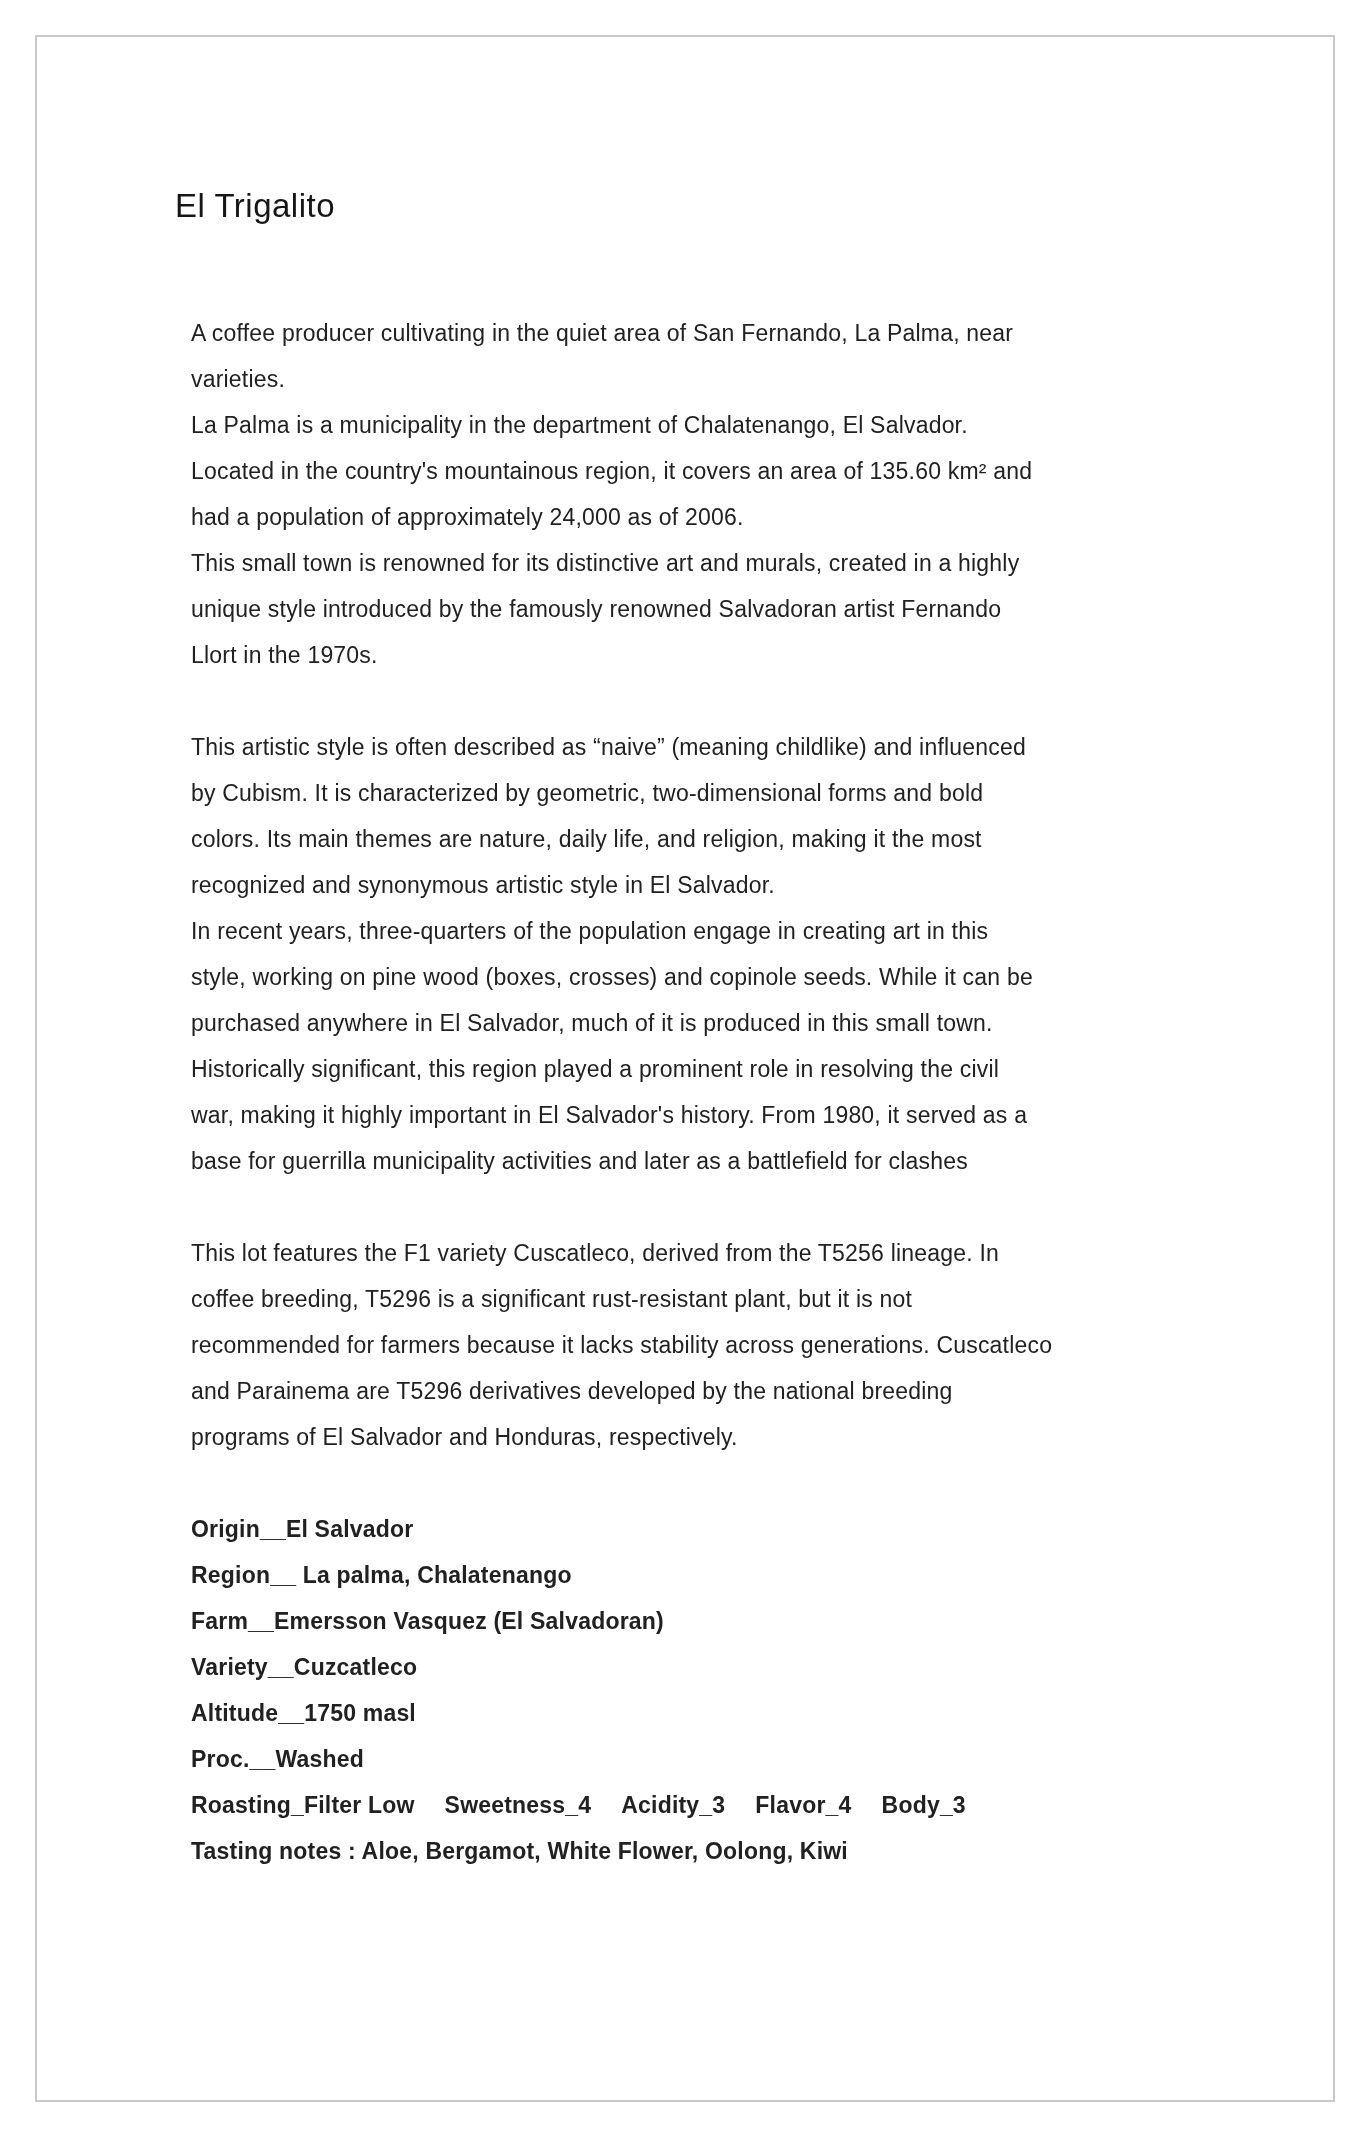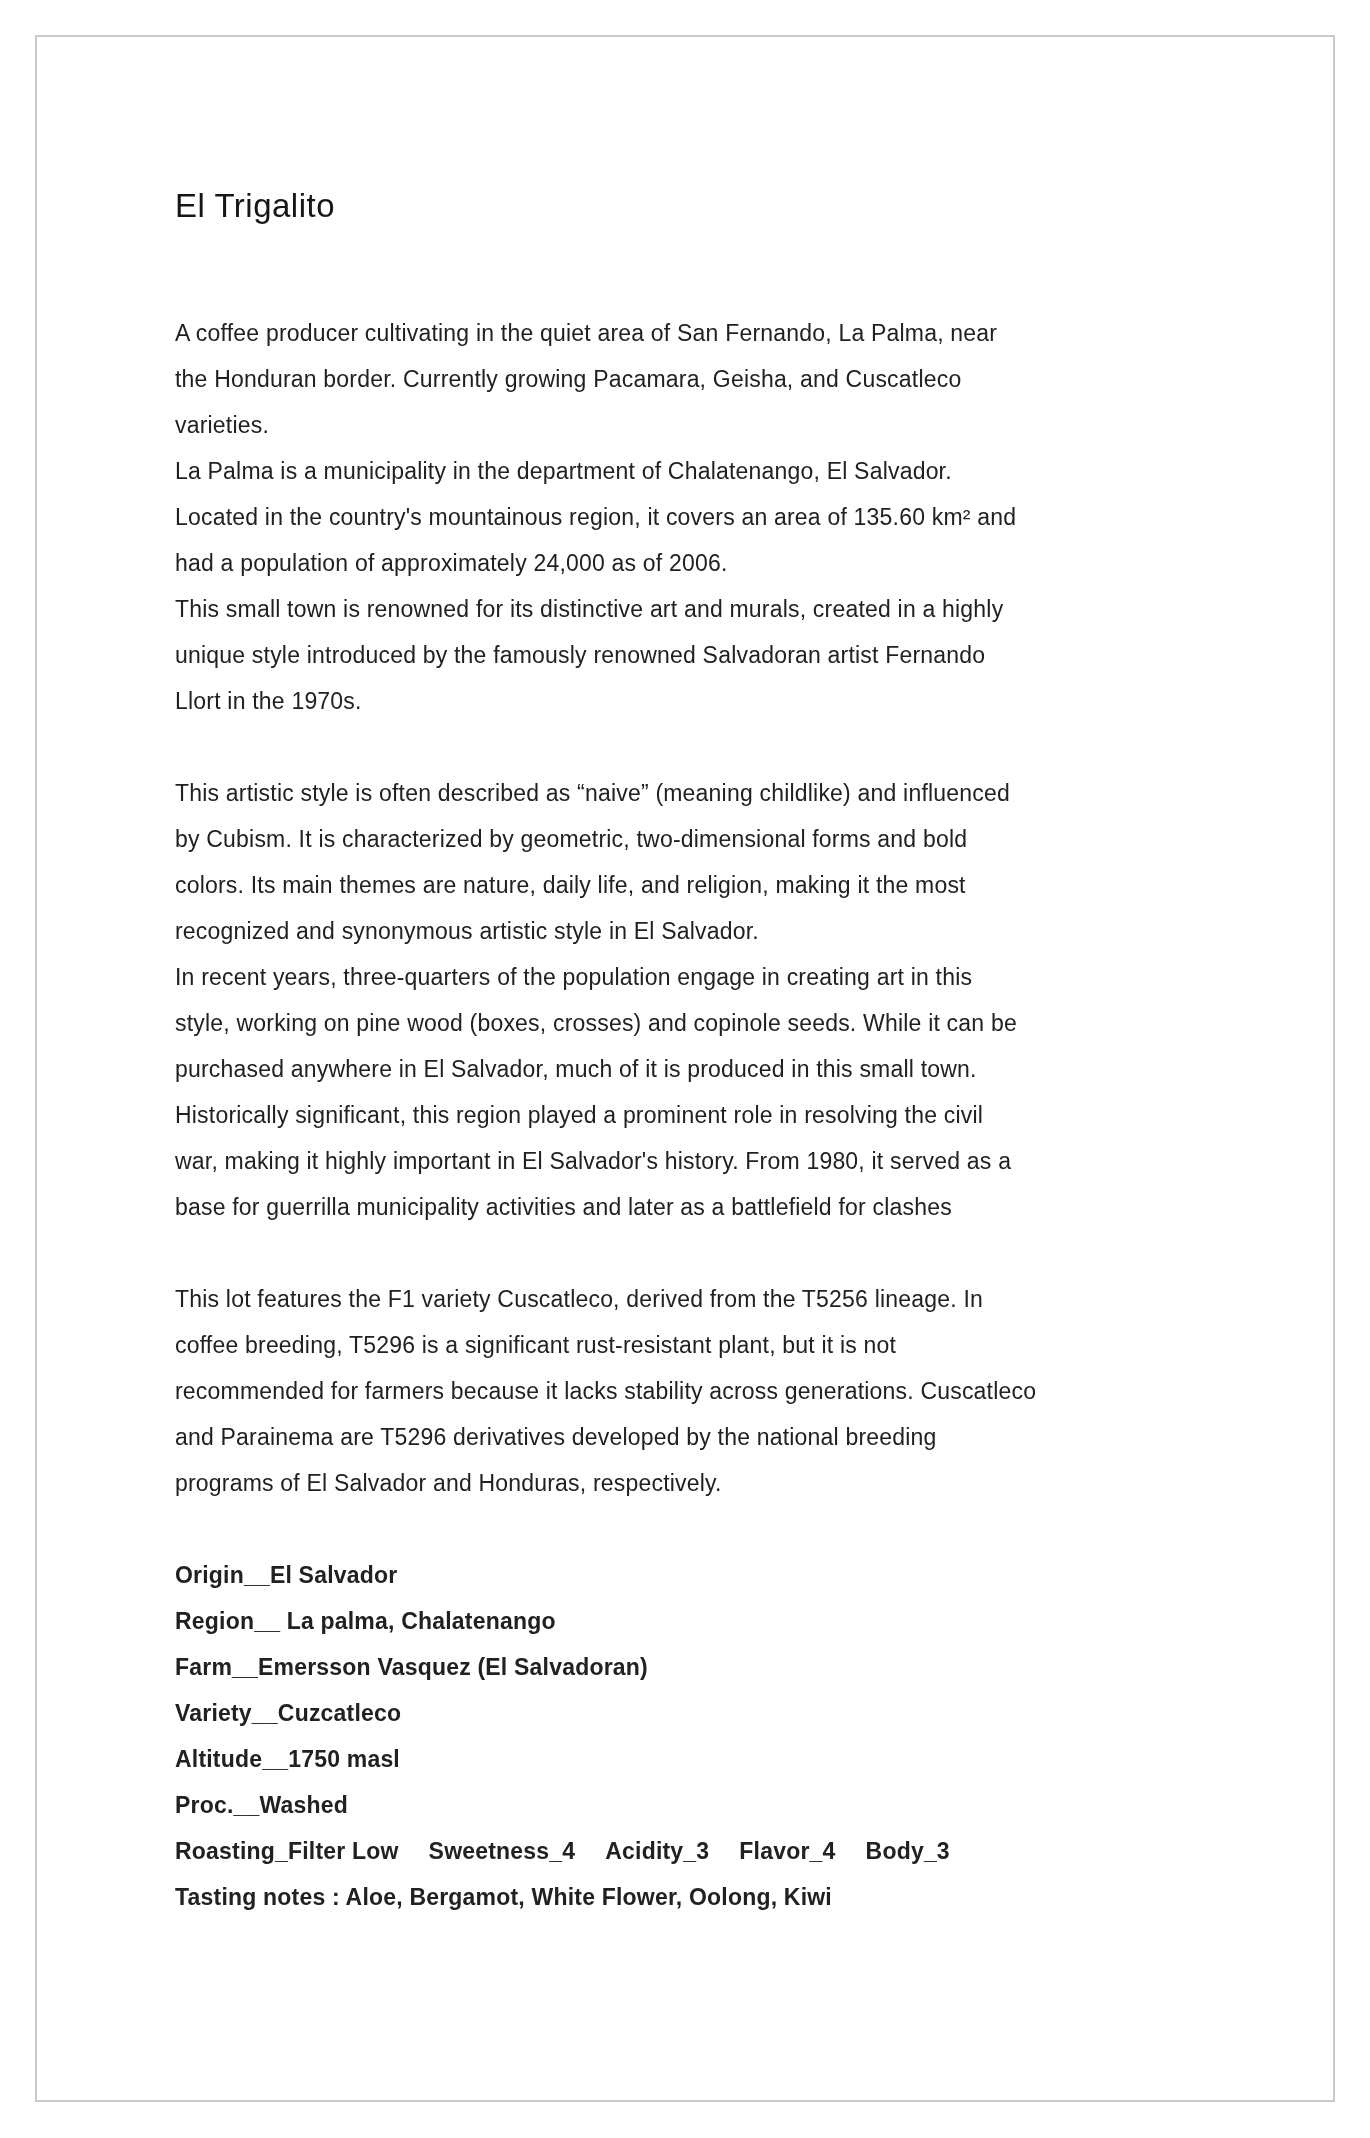--- a/index.html
+++ b/index.html
@@ -41,20 +41,21 @@
   .para {
     font-size: 23px;
     line-height: 46px;
     font-weight: 400;
     letter-spacing: 0.2px;
     margin: 0 0 46px 0;
     color: #212121;
   }
   .para .line {
     white-space: pre-wrap;
+    margin-left: 16px;
   }
   .specs {
     margin-bottom: 0;
     font-weight: bold;
   }
   .ratings-line .rating-item {
     margin-right: 30px;
     white-space: pre-wrap;
   }
   .ratings-line .rating-item:last-child {
@@ -65,21 +66,20 @@
 <body>
 
 <div class="page-border"></div>
 
 <div class="content">
 
   <h1 class="doc-title">El Trigalito</h1>
 
   <div class="para">
       <div class="line">A coffee producer cultivating in the quiet area of San Fernando, La Palma, near</div>
-      <div class="line">the Honduran border. Currently growing Pacamara, Geisha, and Cuscatleco</div>
       <div class="line">varieties.</div>
       <div class="line">La Palma is a municipality in the department of Chalatenango, El Salvador.</div>
       <div class="line">Located in the country's mountainous region, it covers an area of 135.60 km² and</div>
       <div class="line">had a population of approximately 24,000 as of 2006.</div>
       <div class="line">This small town is renowned for its distinctive art and murals, created in a highly</div>
       <div class="line">unique style introduced by the famously renowned Salvadoran artist Fernando</div>
       <div class="line">Llort in the 1970s.</div>
     </div>
 
   <div class="para">

